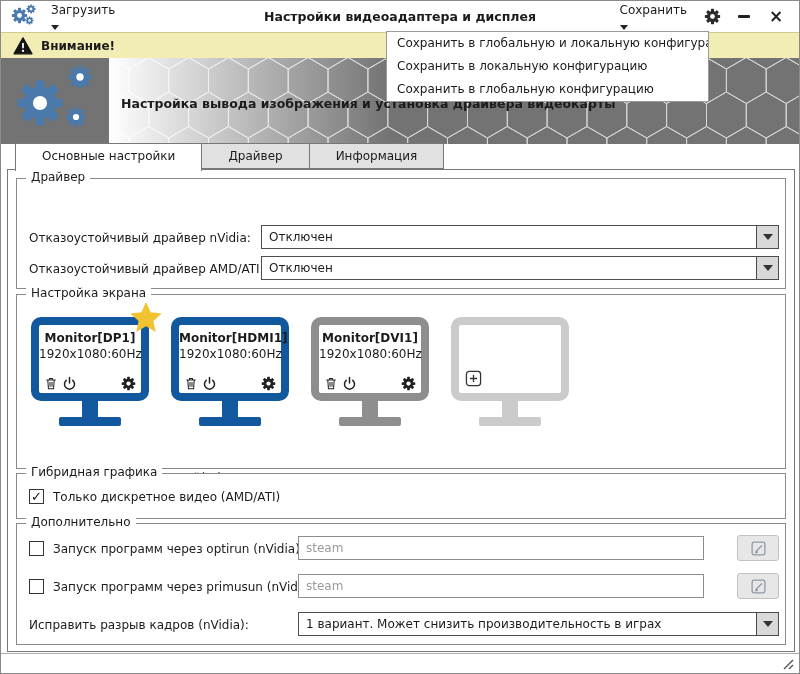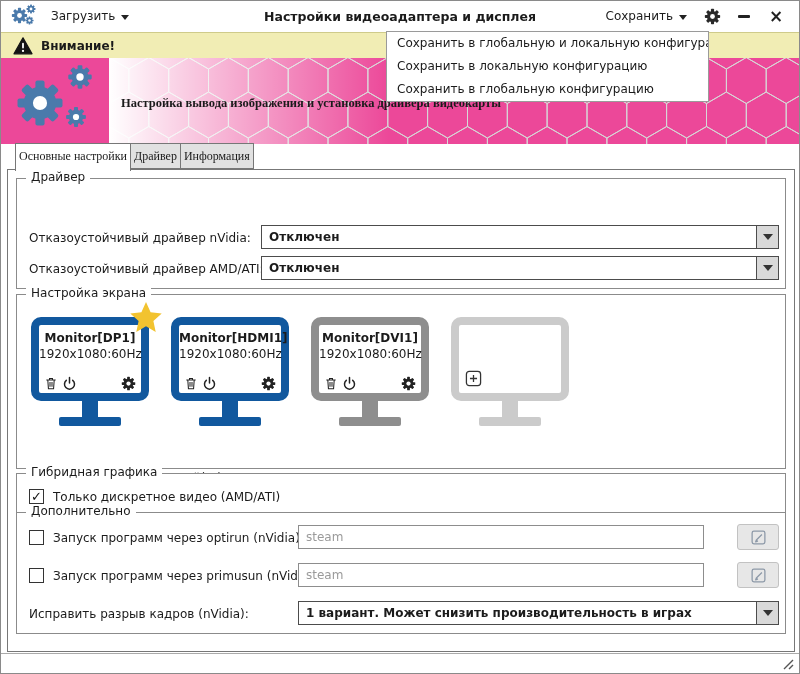--- a/index.html
+++ b/index.html
@@ -3,73 +3,73 @@
 <meta charset="utf-8">
 <style>
   * { margin:0; padding:0; box-sizing:border-box; }
   html,body { width:800px; height:674px; }
   body { font-family:"DejaVu Sans","Liberation Sans",sans-serif; font-size:12px; color:#1b1b1b; background:#fff; }
   .window { position:relative; width:800px; height:674px; border:1px solid #8a8a8a; background:#fff; overflow:hidden; }
 
   
   .toolbar { position:absolute; left:0; top:0; width:100%; height:30px; background:#fff; display:flex; align-items:center; gap:6px; padding:0 10px; z-index:20; }
   .toolbar .title { position:absolute; left:0; right:0; text-align:center; font-weight:700; font-size:12.5px; pointer-events:none; }
-  .tb-btn { display:flex; align-items:center; gap:6px; padding:4px 6px; cursor:default; }
+  .tb-btn { display:flex; gap:6px; padding:4px 6px; cursor:default;flex-direction:column; }
   .caret { width:0; height:0; border-left:4px solid transparent; border-right:4px solid transparent; border-top:5px solid #222; margin-top:2px; }
   .spacer { flex:1; }
   .win-ctl { width:26px; height:24px; display:flex; align-items:center; justify-content:center; }
   .min-bar { width:12px; height:3px; background:#222; border-radius:1px; }
   .close-x { font-size:17px; font-weight:700; color:#222; line-height:1; }
   .applogo { position:relative; width:28px; height:24px; }
   .applogo .g1 { position:absolute; left:0; top:3px; }
   .applogo .g2 { position:absolute; left:15px; top:0; }
   .applogo .g3 { position:absolute; left:14px; top:12px; }
 
   
   .warnbar { position:absolute; left:0; top:31px; width:100%; height:26px; background:#f1edb4; border-top:1px solid #cfcB8a; display:flex; align-items:center; gap:8px; padding:0 12px; z-index:5; }
   .warnbar .wtext { font-weight:600; }
 
   
   .menu { position:absolute; left:385px; top:30px; width:323px; background:#fff; border:1px solid #9a9a9a; z-index:50; }
   .menu-item { height:23px; line-height:23px; padding:0 10px; white-space:nowrap; overflow:hidden; }
 
   
-  .header { position:absolute; left:0; top:57px; width:100%; height:86px; background:#ec4899; overflow:hidden;font-family:Liberation Serif, serif; }
+  .header { position:absolute; left:0; top:57px; width:100%; height:86px; background:#737373; overflow:hidden; }
   .hexwrap { position:absolute; left:108px; top:0; width:692px; height:86px; }
   .hexfade { position:absolute; left:108px; top:0; width:280px; height:86px; background:linear-gradient(90deg,#ffffff 0%,rgba(255,255,255,0) 100%); }
   .biglogo { position:relative; position:absolute; left:14px; top:6px; width:100px; height:78px; }
   .biglogo .g1 { position:absolute; left:0; top:14px; }
   .biglogo .g2 { position:absolute; left:52px; top:0; }
   .biglogo .g3 { position:absolute; left:50px; top:42px; }
   .subtitle { position:absolute; left:120px; top:38px; font-weight:700; font-size:12.5px; z-index:3; }
 
   
   .tabs { position:absolute; left:14px; top:142px; display:flex; z-index:6; }
-  .tab { height:26px; line-height:25px; padding:0 3px; border:1px solid #777; background:#e1e1e1; margin-right:-1px;font-family:Liberation Serif, serif; }
+  .tab { height:26px; line-height:25px; padding:0 26px; border:1px solid #777; background:#e1e1e1; margin-right:-1px; }
   .tab.active { background:#fff; height:28px; border-bottom:0; z-index:7; }
 
   
   .frame { position:absolute; left:6px; top:168px; width:788px; height:483px; border:1px solid #777; background:#fff; }
   .group { position:absolute; left:8px; width:770px; border:1px solid #8b8b8b; background:#fff; }
   .legend { position:absolute; top:-9px; left:9px; background:#fff; padding:0 5px; }
 
   .g-driver { top:8px;  height:111px; }
   .g-screen { top:124px; height:175px; }
   .g-hybrid { top:303px; height:46px; }
-  .g-extra  { top:342px; height:122px;padding-left:20px; }
+  .g-extra  { top:353px; height:122px;padding-left:20px; }
 
   
   .cb { width:15px; height:15px; border:1.5px solid #333; background:#fff; display:inline-flex; align-items:center; justify-content:center; flex:none; }
   .cb.checked::after { content:"✓"; font-size:13px; font-weight:700; color:#111; line-height:1; }
   .cb.ind::after { content:""; width:8px; height:2px; background:#111; }
   .cb-row { position:absolute; display:flex; align-items:center; gap:9px; }
   .flabel { position:absolute; }
 
   .combo { position:absolute; height:24px; background:#fff; border:1px solid #4c4c4c; display:flex; align-items:center; }
-  .combo .val { flex:1; padding:0 7px; white-space:nowrap; overflow:hidden;font-weight:bold; }
+  .combo .val { flex:1; padding:0 7px; white-space:nowrap; overflow:hidden; }
   .combo .arrow-btn { width:22px; height:100%; background:#d9d9d9; border-left:1px solid #4c4c4c; display:flex; align-items:center; justify-content:center; }
   .combo .arrow-btn i { width:0; height:0; border-left:5px solid transparent; border-right:5px solid transparent; border-top:6px solid #333; }
 
   .tinput { position:absolute; height:24px; background:#fff; border:1px solid #8d8d8d; padding:0 7px; font-family:inherit; font-size:12px; color:#ec4899; }
   .tinput::placeholder { color:#9a9a9a; }
   .editbtn { position:absolute; width:42px; height:26px; background:#e7e7e7; border:1px solid #c2c2c2; border-radius:3px; display:flex; align-items:center; justify-content:center; }
 
   
   .mon-row { position:absolute; left:14px; top:22px; display:flex; gap:22px; }
   .monitor { position:relative; width:118px; }

